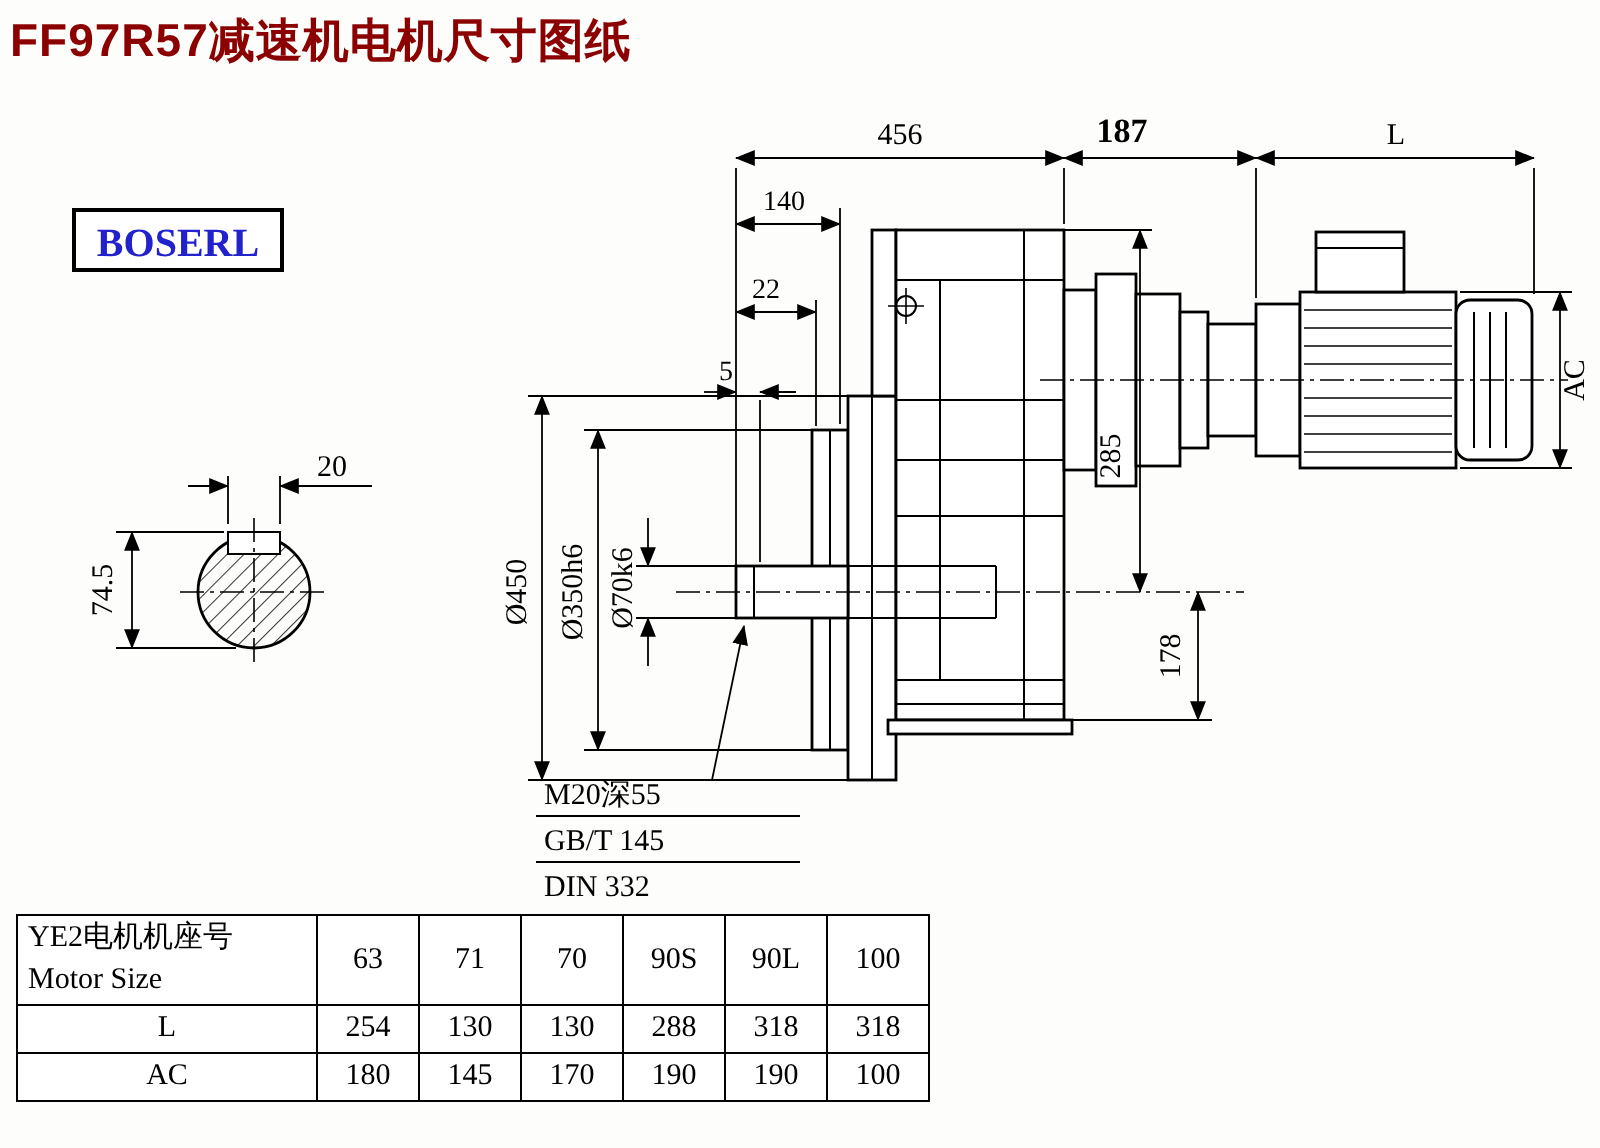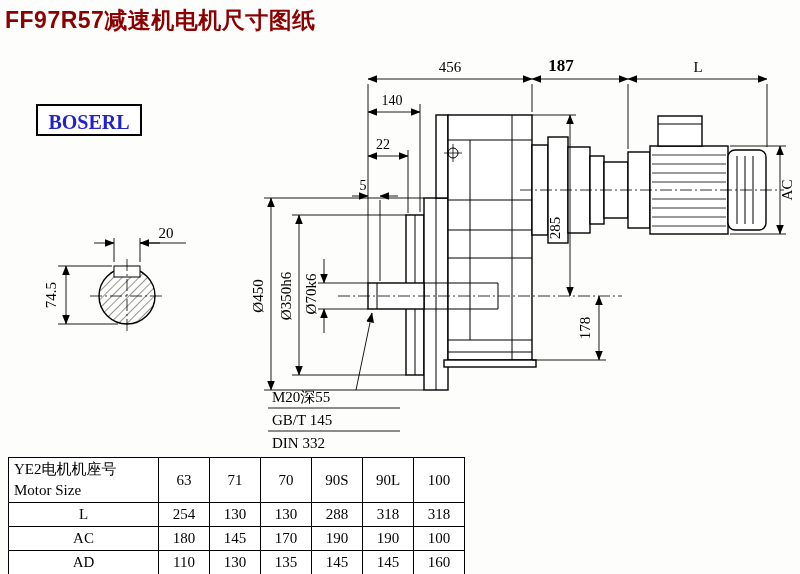--- a/index.html
+++ b/index.html
@@ -234,23 +234,14 @@
     </tr>
     <tr>
       <td>AC</td>
       <td>180</td>
       <td>145</td>
       <td>170</td>
       <td>190</td>
       <td>190</td>
       <td>100</td>
     </tr>
-    <tr>
-      <td>AD</td>
-      <td>110</td>
-      <td>130</td>
-      <td>135</td>
-      <td>145</td>
-      <td>145</td>
-      <td>160</td>
-    </tr>
   </tbody>
 </table>
 
 </body></html>

